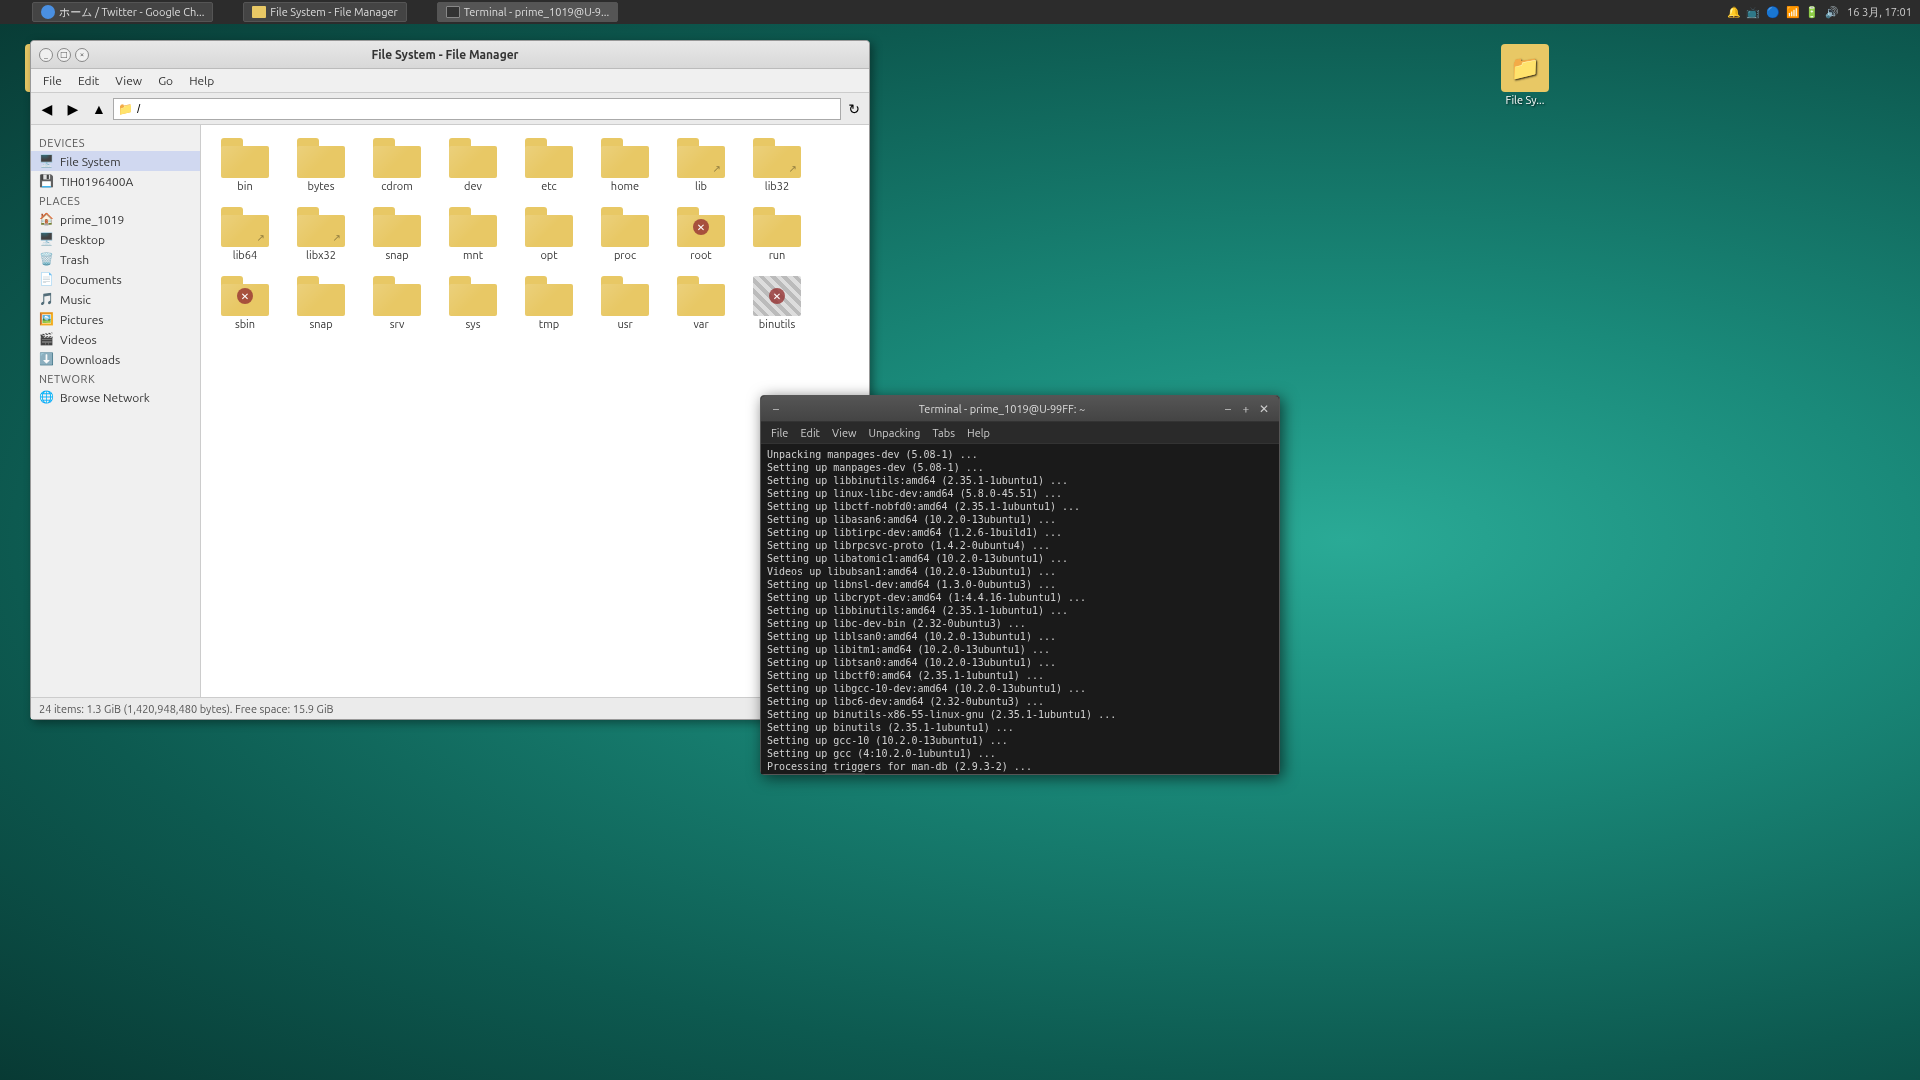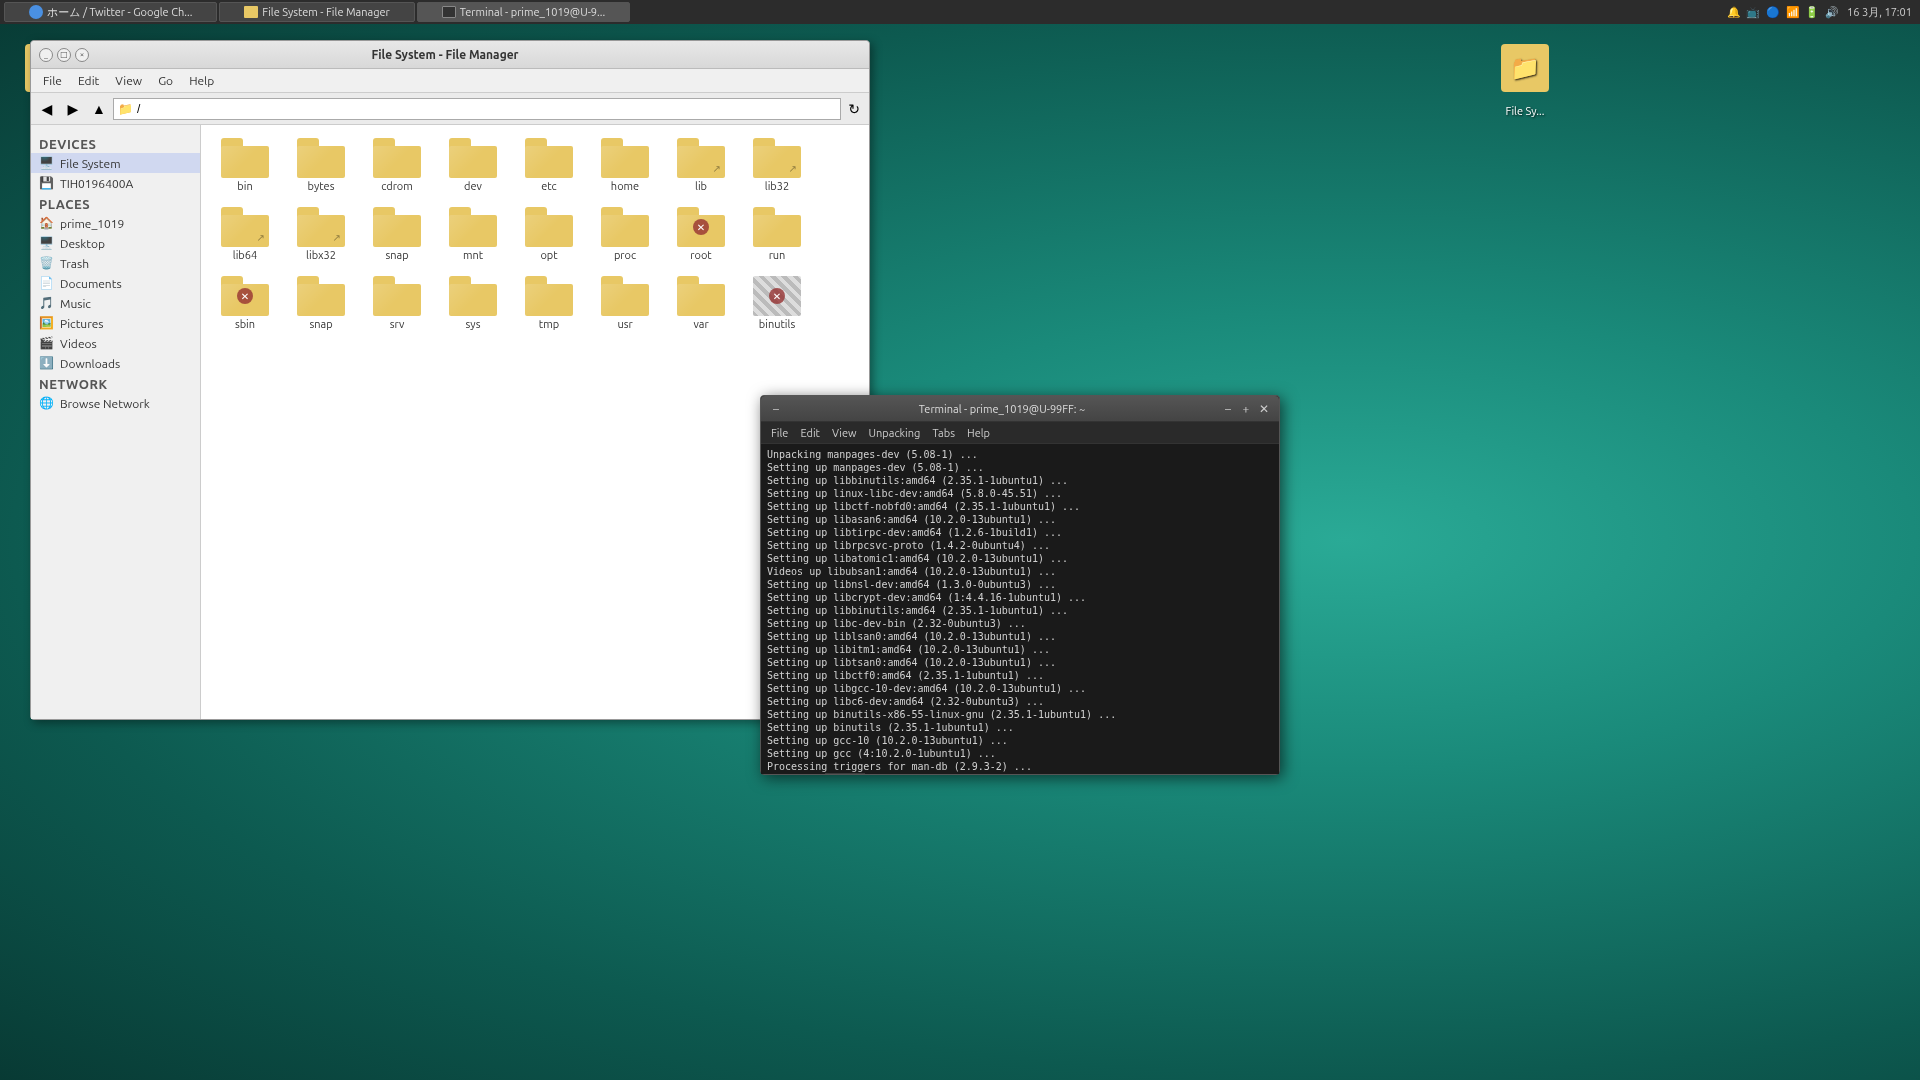--- a/index.html
+++ b/index.html
@@ -38,25 +38,26 @@
       display: flex;
       align-items: center;
       gap: 2px;
       padding-left: 4px;
     }
     .taskbar-app {
       display: flex;
       align-items: center;
       background: #444;
       border: 1px solid #555;
-      padding: 2px 24px;
+      padding: 2px 8px;
       height: 20px;
       cursor: pointer;
       gap: 4px;
       border-radius: 2px;
+      margin-left: 28px;
     }
     .taskbar-app.active {
       background: #555;
     }
     .taskbar-right {
       margin-left: auto;
       display: flex;
       align-items: center;
       gap: 8px;
       padding-right: 8px;
@@ -190,22 +191,22 @@
     
     .sidebar {
       width: 170px;
       background: #f0f0f0;
       border-right: 1px solid #ccc;
       padding: 8px 0;
       overflow-y: auto;
       flex-shrink: 0;
     }
     .sidebar-section-header {
-      font-size: 13px;
-      font-weight: bold;
+      font-size: 11px;
+      font-weight: normal;
       color: #555;
       padding: 4px 8px 2px;
       text-transform: uppercase;
       letter-spacing: 0.5px;
     }
     .sidebar-item {
       display: flex;
       align-items: center;
       padding: 3px 8px;
       cursor: pointer;
@@ -398,21 +399,21 @@
       height: 48px;
       background: #e8c865;
       border-radius: 4px;
       display: flex;
       align-items: center;
       justify-content: center;
     }
     .desktop-icon-label {
       font-size: 11px;
       text-align: left;
-      margin-top: 13px;
+      margin-top: 2px;
     }
 
     
     ::-webkit-scrollbar { width: 8px; height: 8px; }
     ::-webkit-scrollbar-track { background: #f0f0f0; }
     ::-webkit-scrollbar-thumb { background: #bbb; border-radius: 4px; }
 
     .folder-arrow {
       position: absolute;
       bottom: 4px;
@@ -769,20 +770,23 @@
                   <span style="color:white;font-size:10px;font-weight:bold;">✕</span>
                 </div>
               </div>
             </div>
             <span class="file-name">binutils</span>
           </div>
         </div>
       </div>
     </div>
 
+    <div class="statusbar">
+      <span>24 items: 1.3 GiB (1,420,948,480 bytes). Free space: 15.9 GiB</span>
+    </div>
   </div>
 
   <div class="terminal">
     <div class="terminal-titlebar">
       <span class="term-ctrl">–</span>
       <span class="terminal-title">Terminal - prime_1019@U-99FF: ~</span>
       <div class="terminal-controls">
         <span class="term-ctrl">–</span>
         <span class="term-ctrl">+</span>
         <span class="term-ctrl">✕</span>

